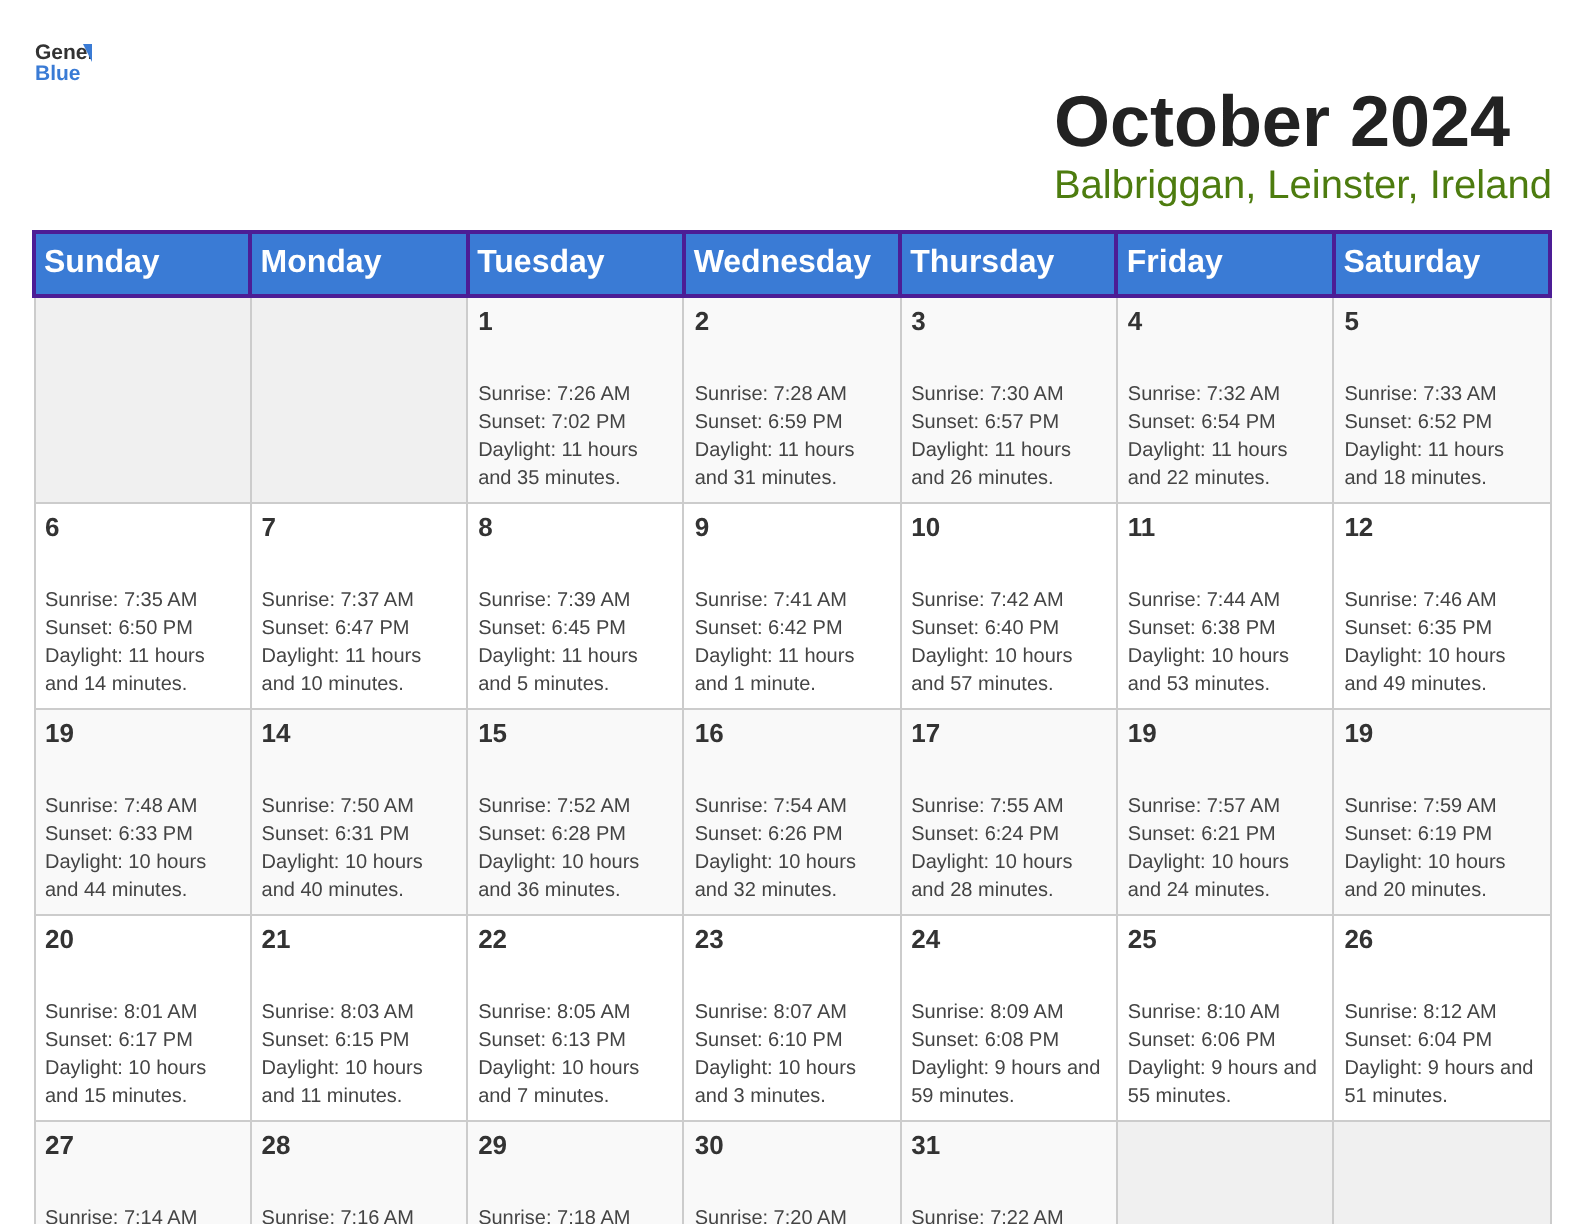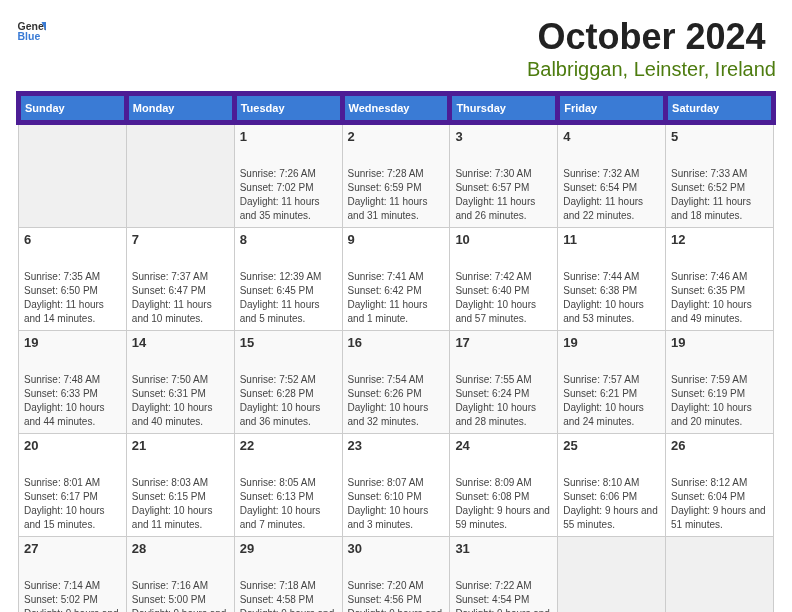--- a/index.html
+++ b/index.html
@@ -19,44 +19,45 @@
     .logo {
       display: flex;
       align-items: center;
       gap: 4px;
     }
     .logo-icon {
       width: 30px;
       height: 30px;
     }
     .title-block {
-      text-align: center;
+      text-align: left;
+      margin-top: 24px;
     }
     .month-title {
       font-size: 36px;
       font-weight: bold;
       color: #222;
     }
     .location-title {
       font-size: 20px;
       color: #4d7c0f;
     }
     table {
       width: 100%;
       border-collapse: collapse;
       table-layout: fixed;
     }
     thead tr th {
       background-color: #3a7bd5;
       color: #fff;
-      font-size: 11px;
+      font-size: 16px;
       font-weight: bold;
       padding: 6px 4px;
       text-align: left;
-      border: 5px solid #4c1d95;
+      border: 2px solid #4c1d95;
     }
     tbody tr td {
       border: 1px solid #ccc;
       vertical-align: top;
       padding: 4px 5px;
       font-size: 10px;
       color: #333;
       height: 80px;
     }
     .day-number {
@@ -160,21 +161,21 @@
         </td>
         <td>
           <span class="day-number">7</span>
           <div class="cell-detail">Sunrise: 7:37 AM
 Sunset: 6:47 PM
 Daylight: 11 hours
 and 10 minutes.</div>
         </td>
         <td>
           <span class="day-number">8</span>
-          <div class="cell-detail">Sunrise: 12:39 AM
+          <div class="cell-detail">Sunrise: 7:39 AM
 Sunset: 6:45 PM
 Daylight: 11 hours
 and 5 minutes.</div>
         </td>
         <td>
           <span class="day-number">9</span>
           <div class="cell-detail">Sunrise: 7:41 AM
 Sunset: 6:42 PM
 Daylight: 11 hours
 and 1 minute.</div>

